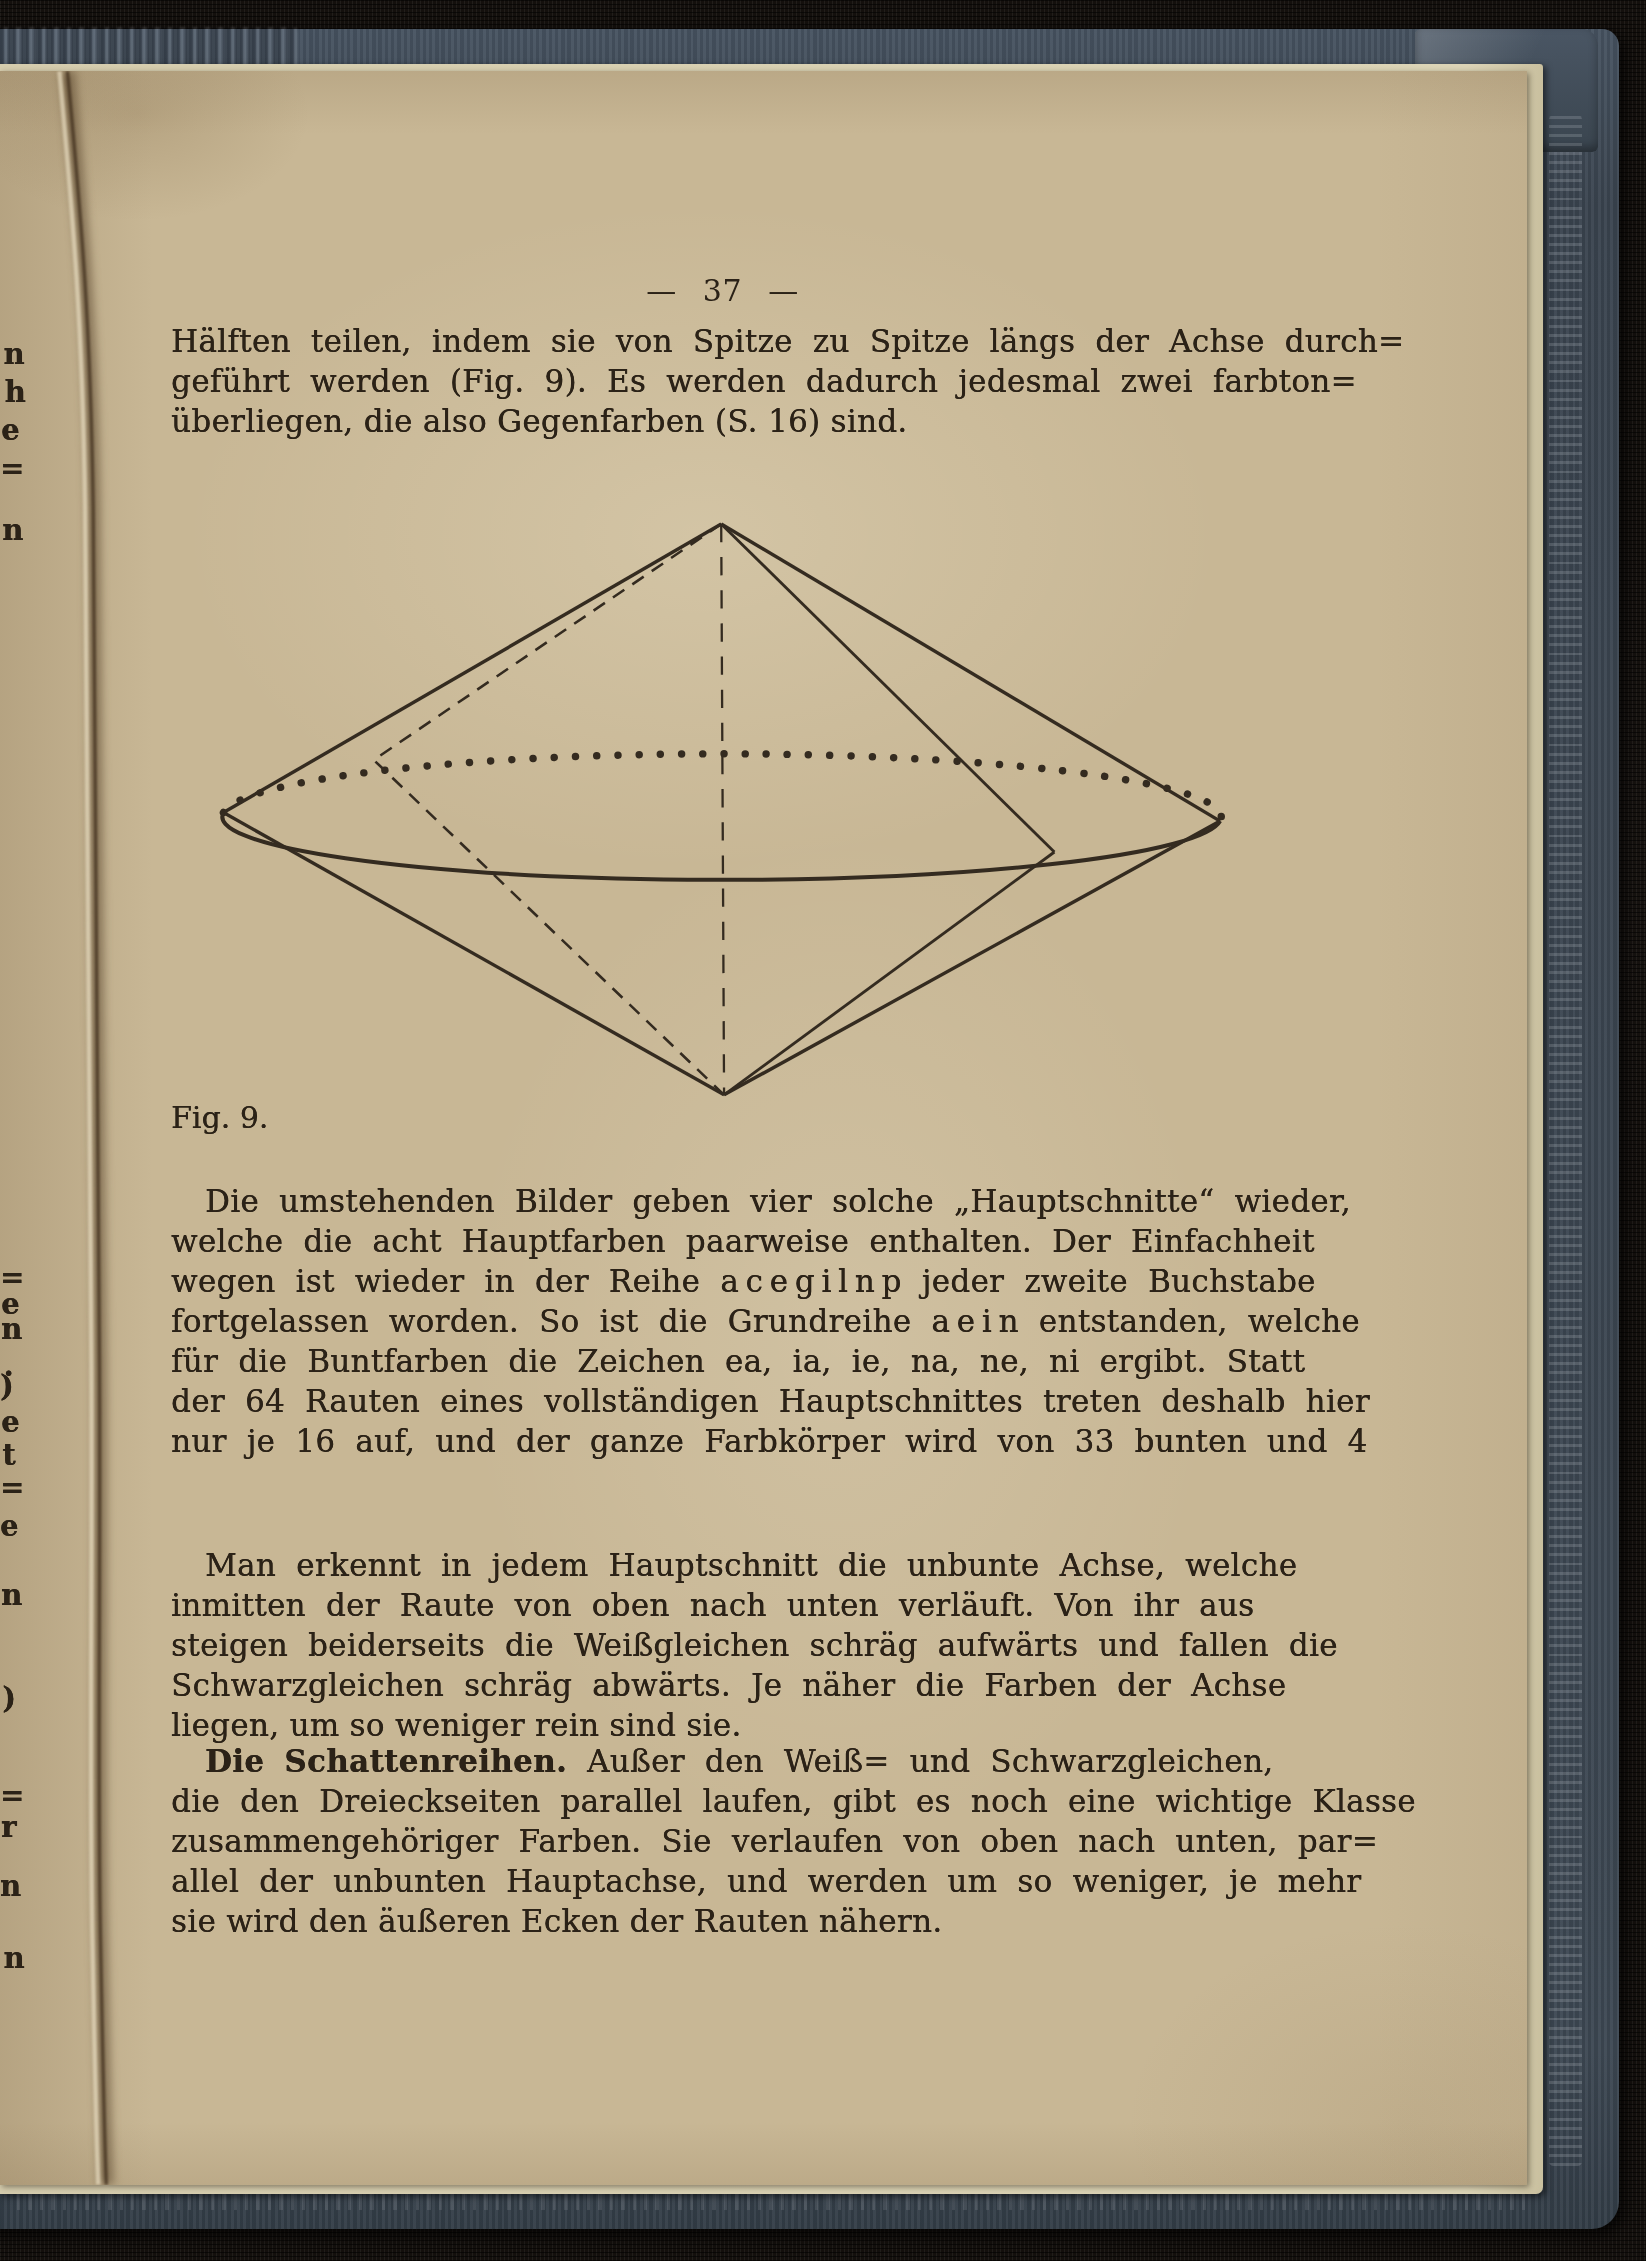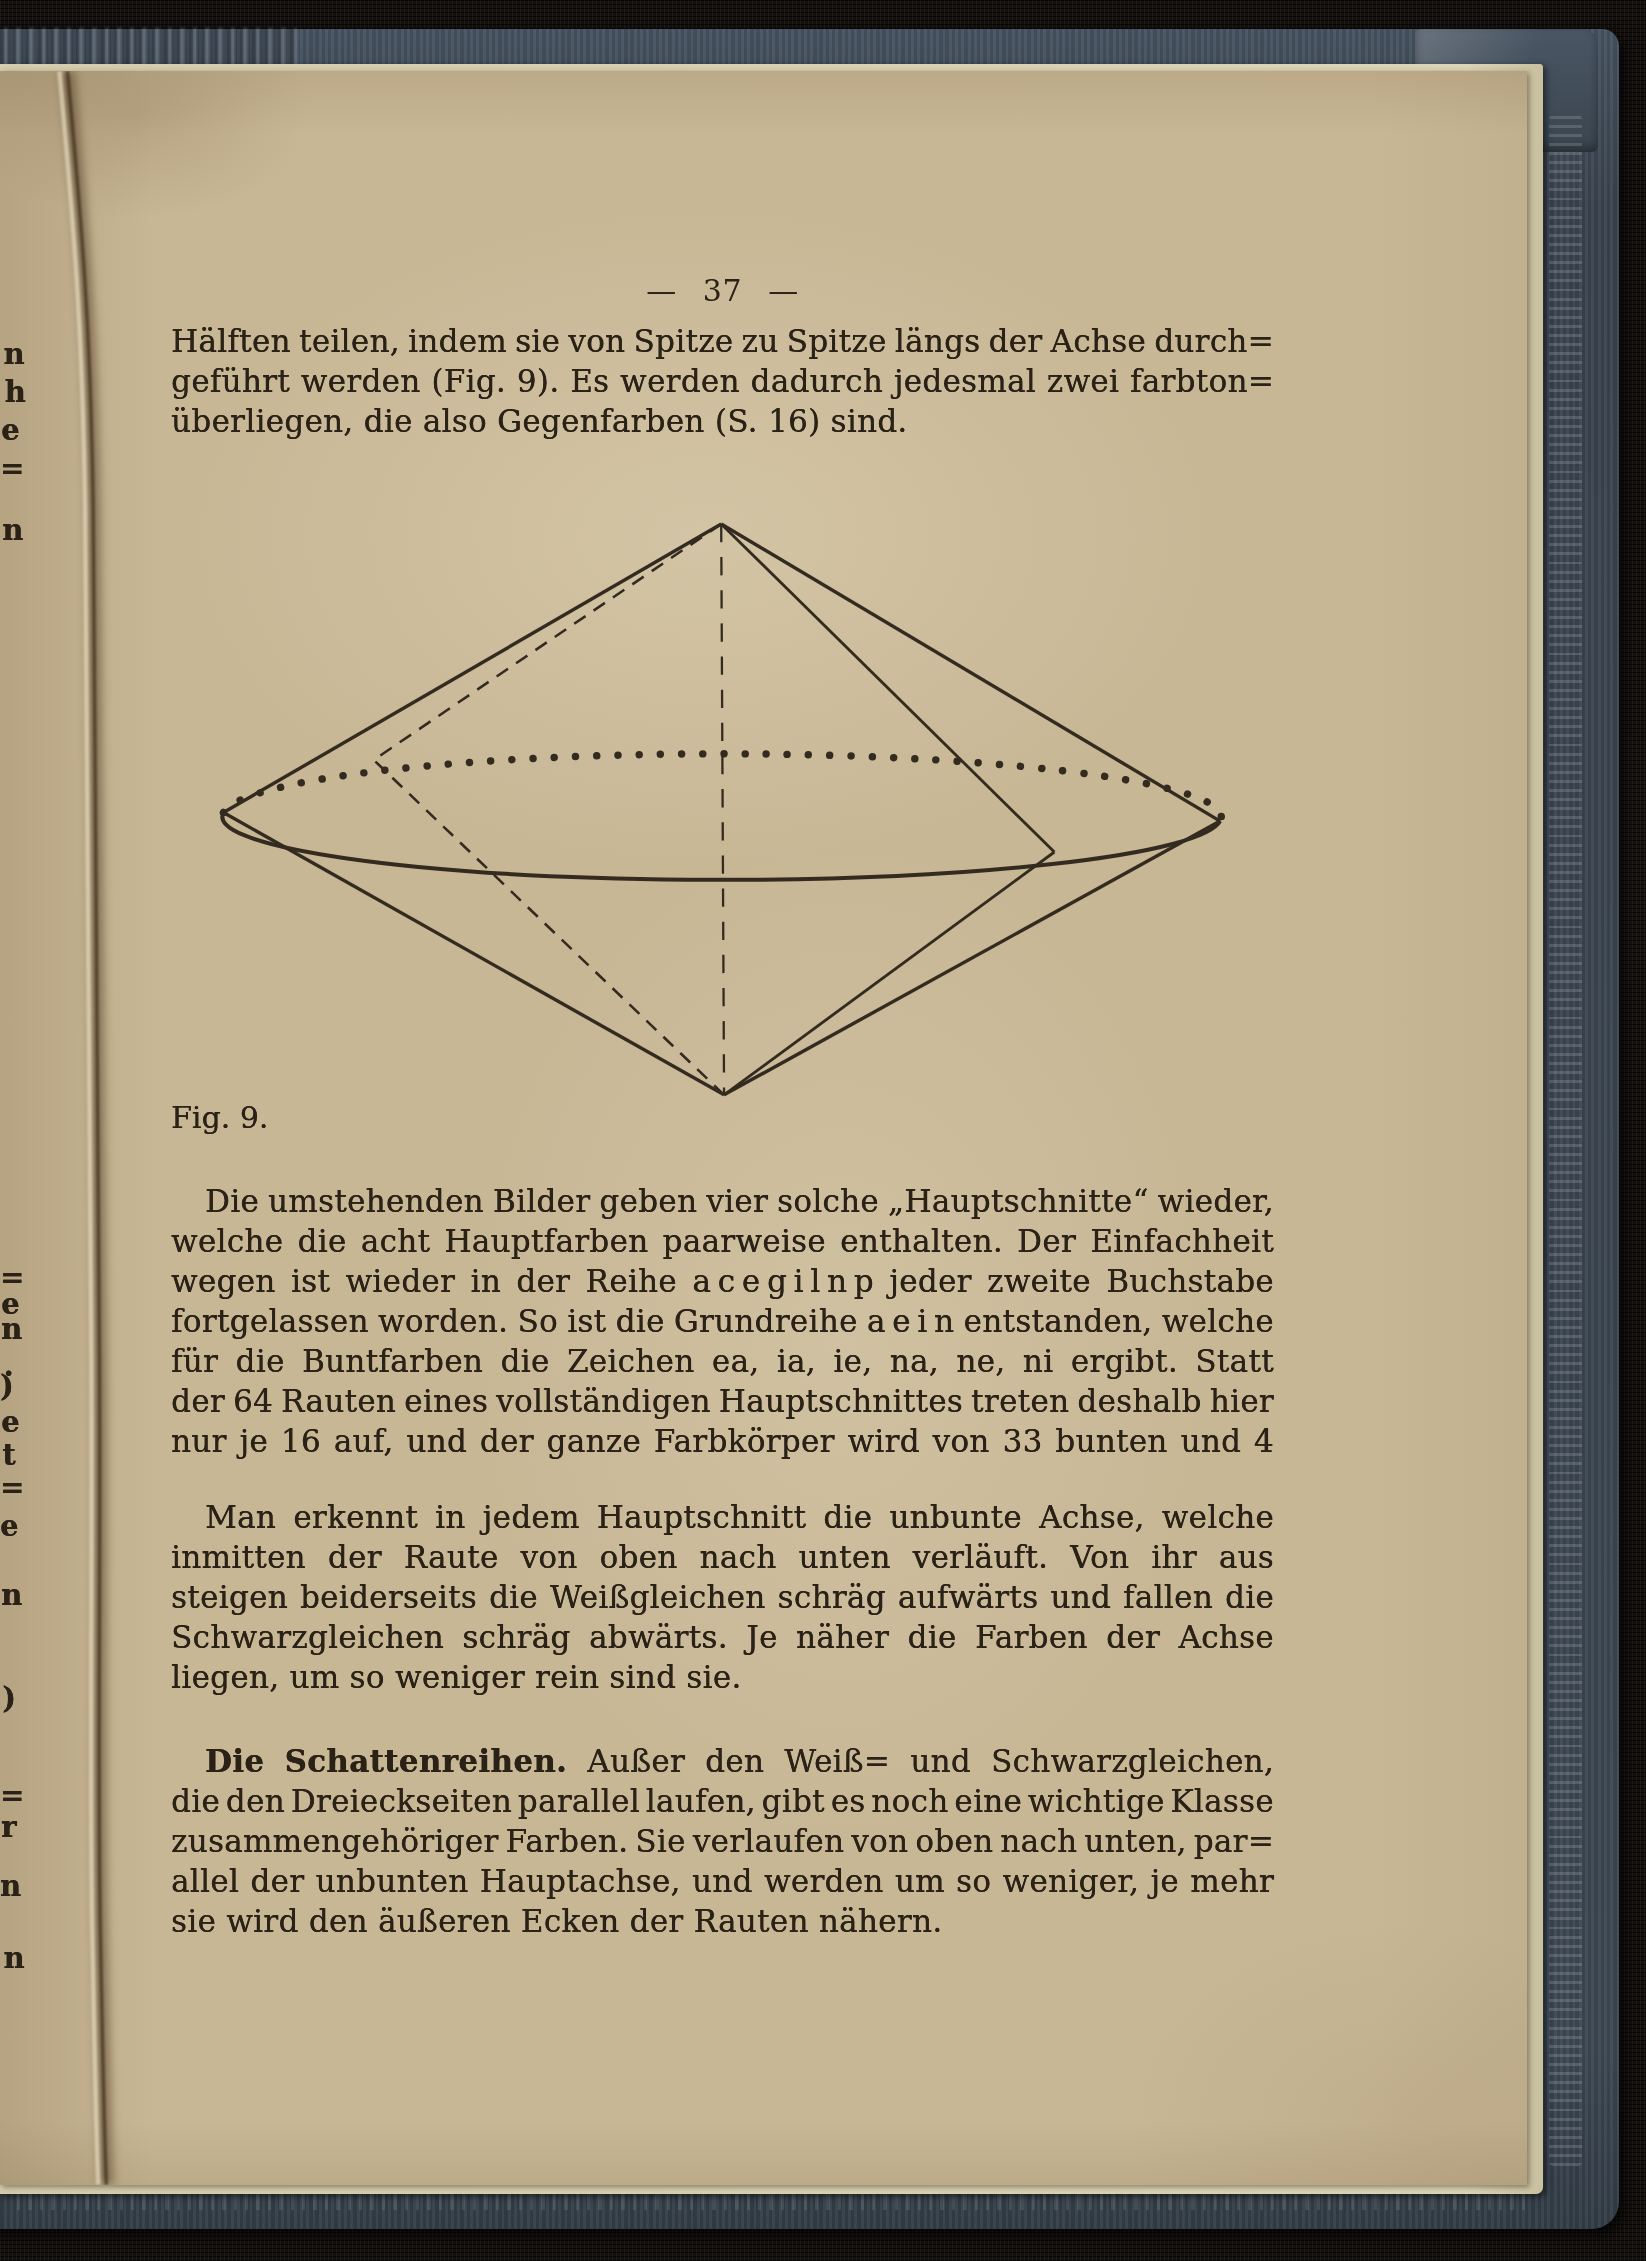--- a/index.html
+++ b/index.html
@@ -53,22 +53,22 @@
     box-shadow:1.7px 2.3px 5.7px rgba(30,22,10,.45);
     color:var(--ink,#2b2217);
   }
   #tear-overlay { position:absolute; left:0; top:0; width:1527px; height:2114px; pointer-events:none; }
   #column { position:absolute; left:171px; top:0; width:1103px; height:100%; }
   #page-number { position:absolute; top:202px; left:0; width:100%; text-align:center;
     font-size:30px; letter-spacing:0.6px; }
   #page-number .num { margin:0 26px;text-align:center; }
   .para { position:absolute; left:0; width:100%; font-size:31px;
     letter-spacing:0.3px; text-shadow:0.3px 0 0 currentColor; }
-  #p1 { top:252px; } #p2 { top:1112px; } #p3 { top:1428px; } #p4 { top:1672px; }
-  .line { height:40px; display:flex; justify-content:space-between; align-items:baseline; white-space:pre; }
+  #p1 { top:252px; } #p2 { top:1112px; } #p3 { top:1476px; } #p4 { top:1672px; }
+  .line { height:40px; display:flex; align-items:baseline; white-space:pre;gap:20px; }
   .line.last { display:block; }
   .line.indent { padding-left:34px; }
   .bold { font-weight:bold; }
   #figure-svg { position:absolute; left:0; top:0; width:1527px; height:2114px; }
   #figure-caption { position:absolute; top:1029px; left:171px; width:1103px; 
     font-size:30px; text-shadow:0.3px 0 0 currentColor; }
   .frag { position:absolute; font-size:29px; font-weight:bold; text-shadow:0.3px 0 0 currentColor; }
   .fig-stroke { stroke:var(--figure-ink,#342b20); fill:none; }
   .sil   { stroke-width:6; }
   .cutf  { stroke-width:5; }

